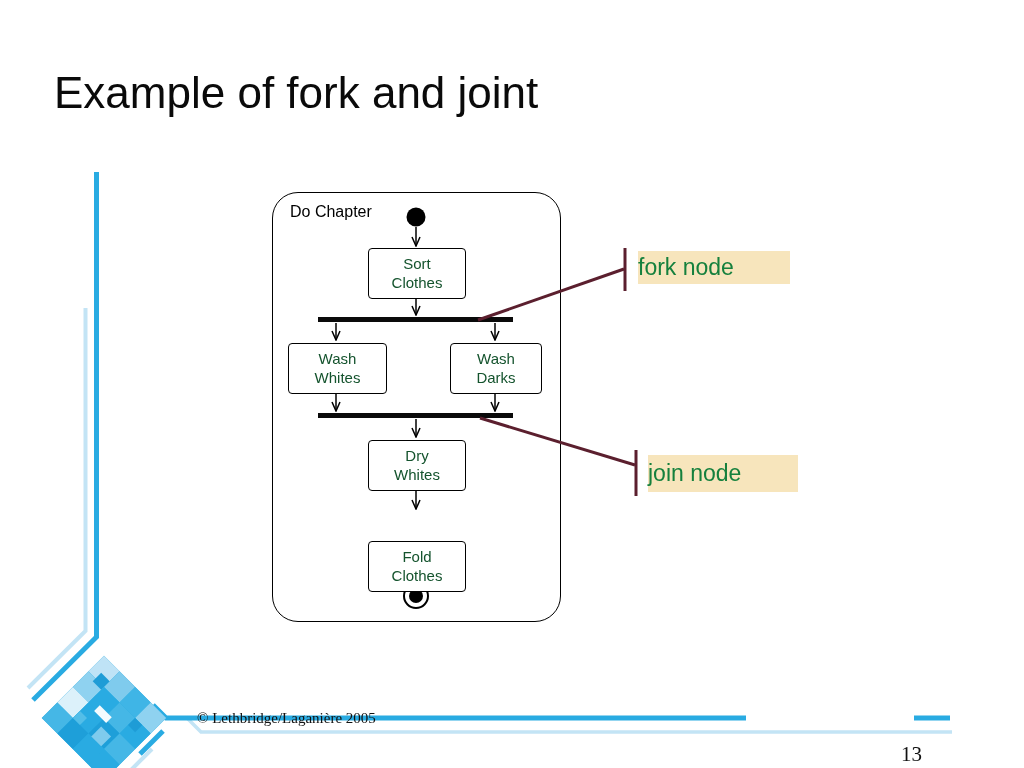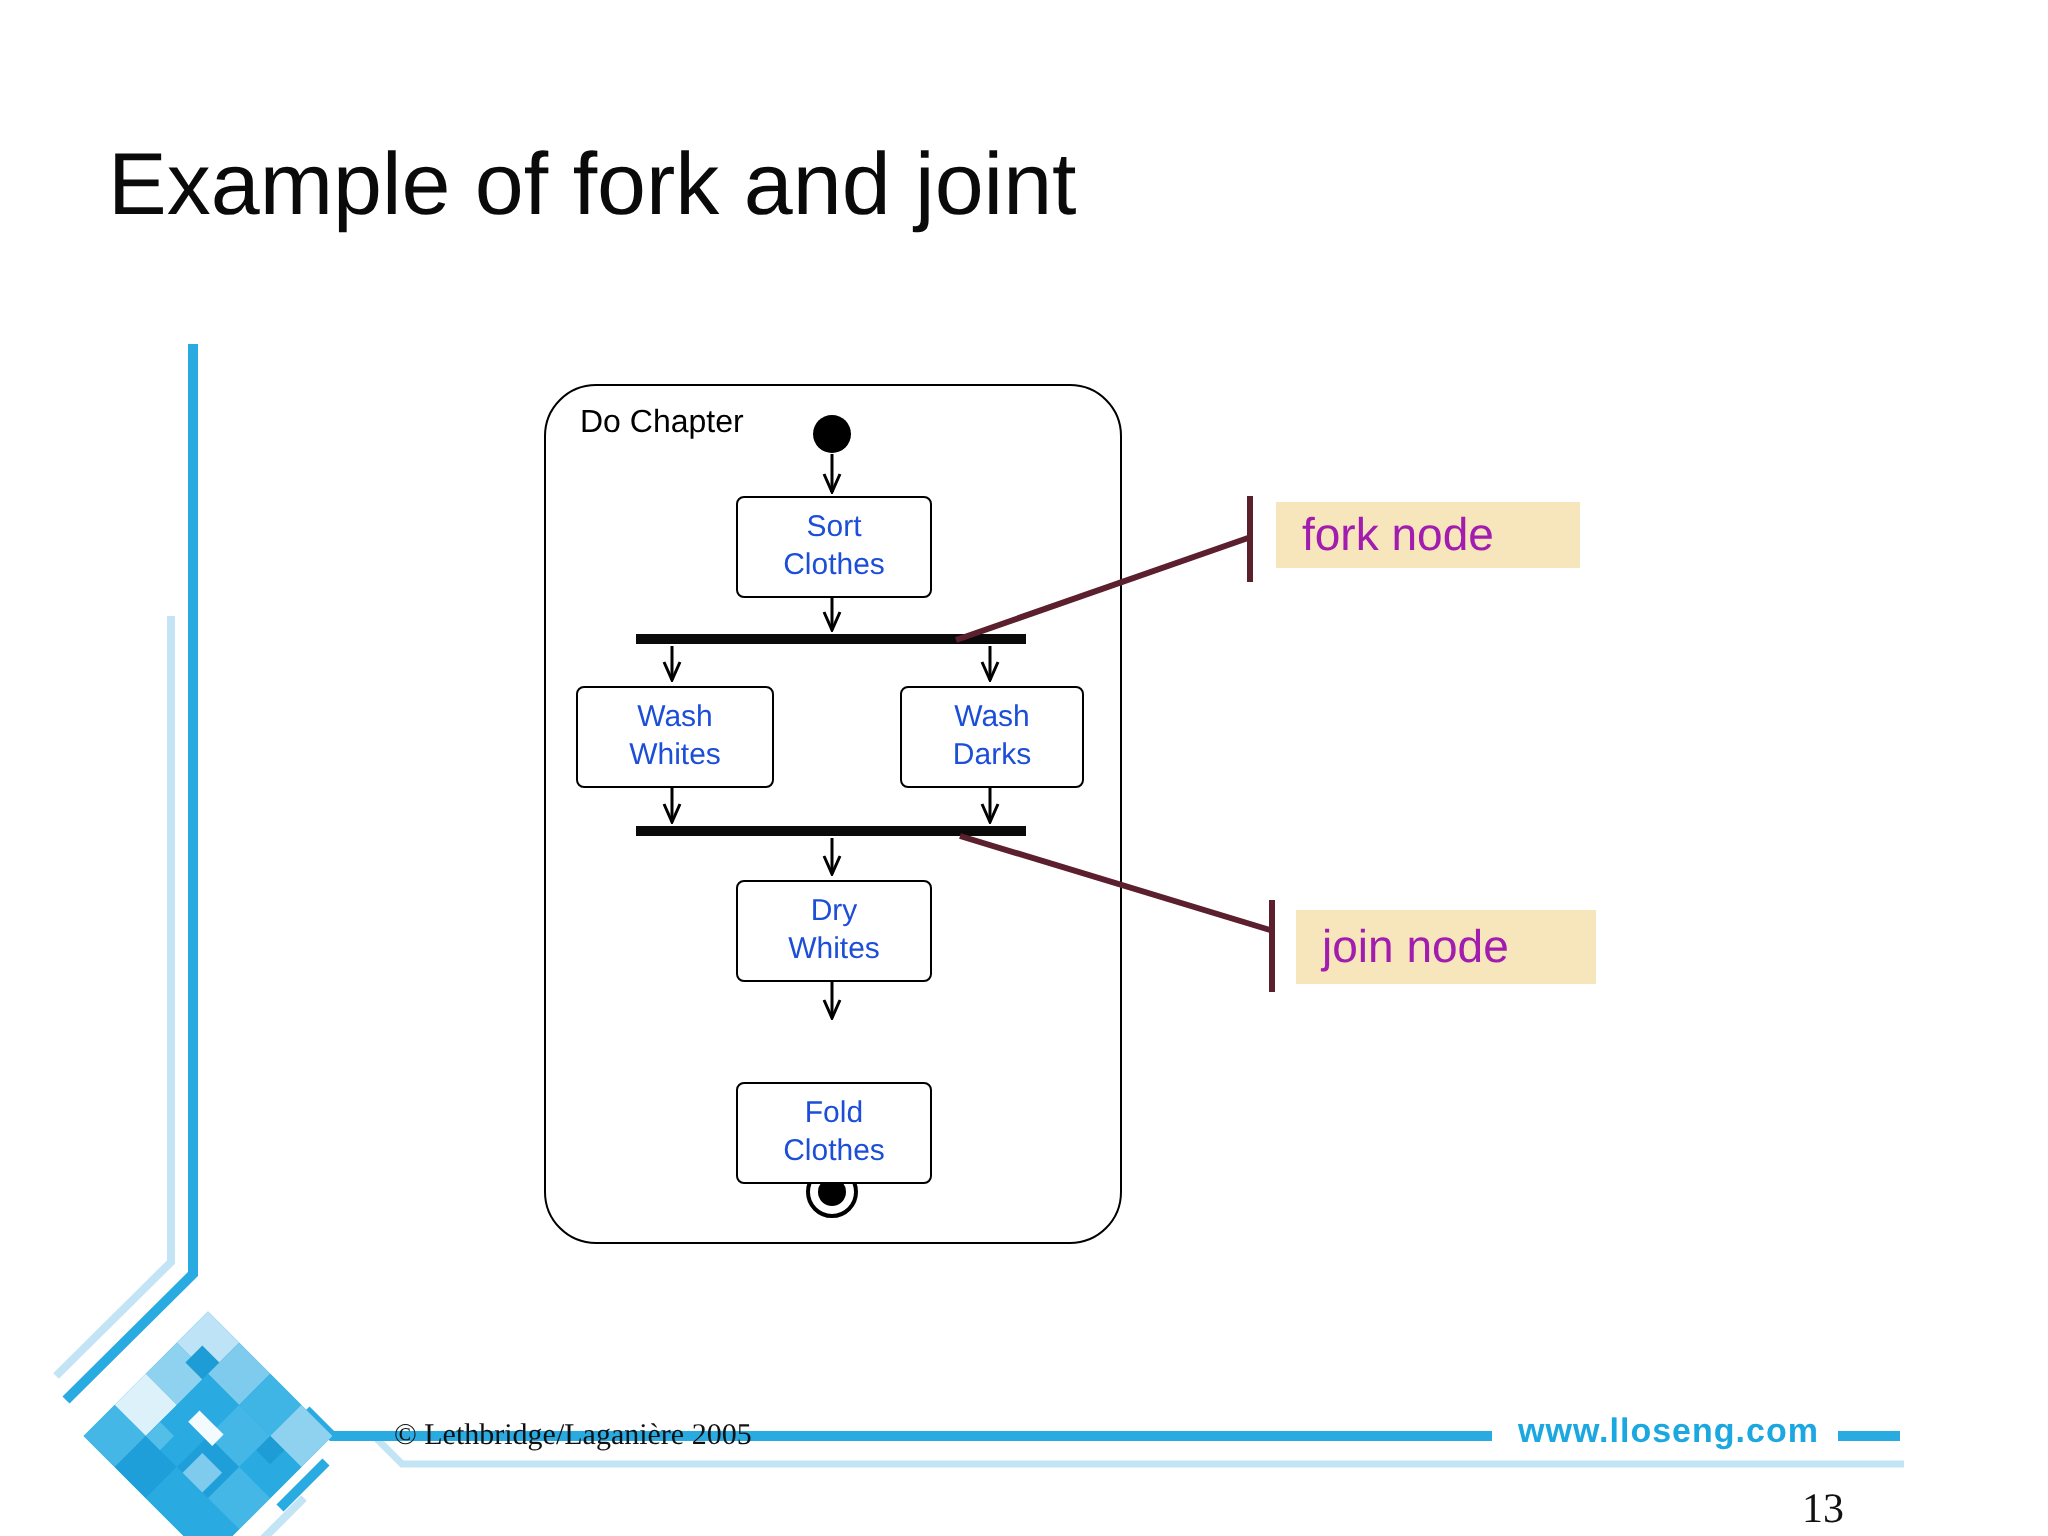--- a/index.html
+++ b/index.html
@@ -17,31 +17,31 @@
   
   #frame{
     left:272px;top:172px;width:287px;height:428px;
     border:1.6px solid #000;border-radius:26px;background:transparent;z-index:1;
   }
   #frame-label{left:290px;top:183px;font-size:16px;color:#000;z-index:2;}
   
   .node{
     border:1.6px solid #000;border-radius:4px;background:#fff;
     display:flex;align-items:center;justify-content:center;text-align:center;
-    font-size:15px;line-height:1.22;color:#1d4ed8;white-space:pre-line;z-index:3;
+    font-size:15px;line-height:1.22;color:#14532d;white-space:pre-line;z-index:3;
   }
   #node-sort{left:368px;top:228px;width:96px;height:49px;}
   #node-wash-whites{left:288px;top:323px;width:97px;height:49px;}
   #node-wash-darks{left:450px;top:323px;width:90px;height:49px;}
   #node-dry{left:368px;top:420px;width:96px;height:49px;}
   #node-fold{left:368px;top:521px;width:96px;height:49px;}
   
   .callout-label{
-    background:#F7E5BC;color:#a21caf;font-size:23px;z-index:3;
-    padding-left:13px;box-sizing:border-box;
+    background:#F7E5BC;color:#15803d;font-size:23px;z-index:3;
+    box-sizing:border-box;
   }
   #fork-label{left:638px;top:231px;width:152px;height:33px;line-height:33px;}
   #join-label{left:648px;top:435px;width:150px;height:37px;line-height:37px;}
   
   .serif{font-family:"Liberation Serif",serif;color:#111;}
   #copyright{left:197px;top:690px;font-size:15px;}
   #chapter{left:380px;top:722px;width:560px;text-align:center;font-size:21px;}
   #page-number{left:901px;top:722px;font-size:21px;}
   #website{
     left:749px;top:684px;height:24px;line-height:24px;padding:0 10px;
@@ -136,17 +136,16 @@
   <div class="abs node" id="node-wash-darks">Wash
 Darks</div>
   <div class="abs node" id="node-dry">Dry
 Whites</div>
   <div class="abs node" id="node-fold">Fold
 Clothes</div>
 
   <div class="abs callout-label" id="fork-label">fork node</div>
   <div class="abs callout-label" id="join-label">join node</div>
 
-  <div class="abs" id="website">www.lloseng.com</div>
   <div class="abs serif" id="copyright">© Lethbridge/Laganière 2005</div>
   <div class="abs serif" id="page-number">13</div>
 
 </div>
 
 </body></html>

